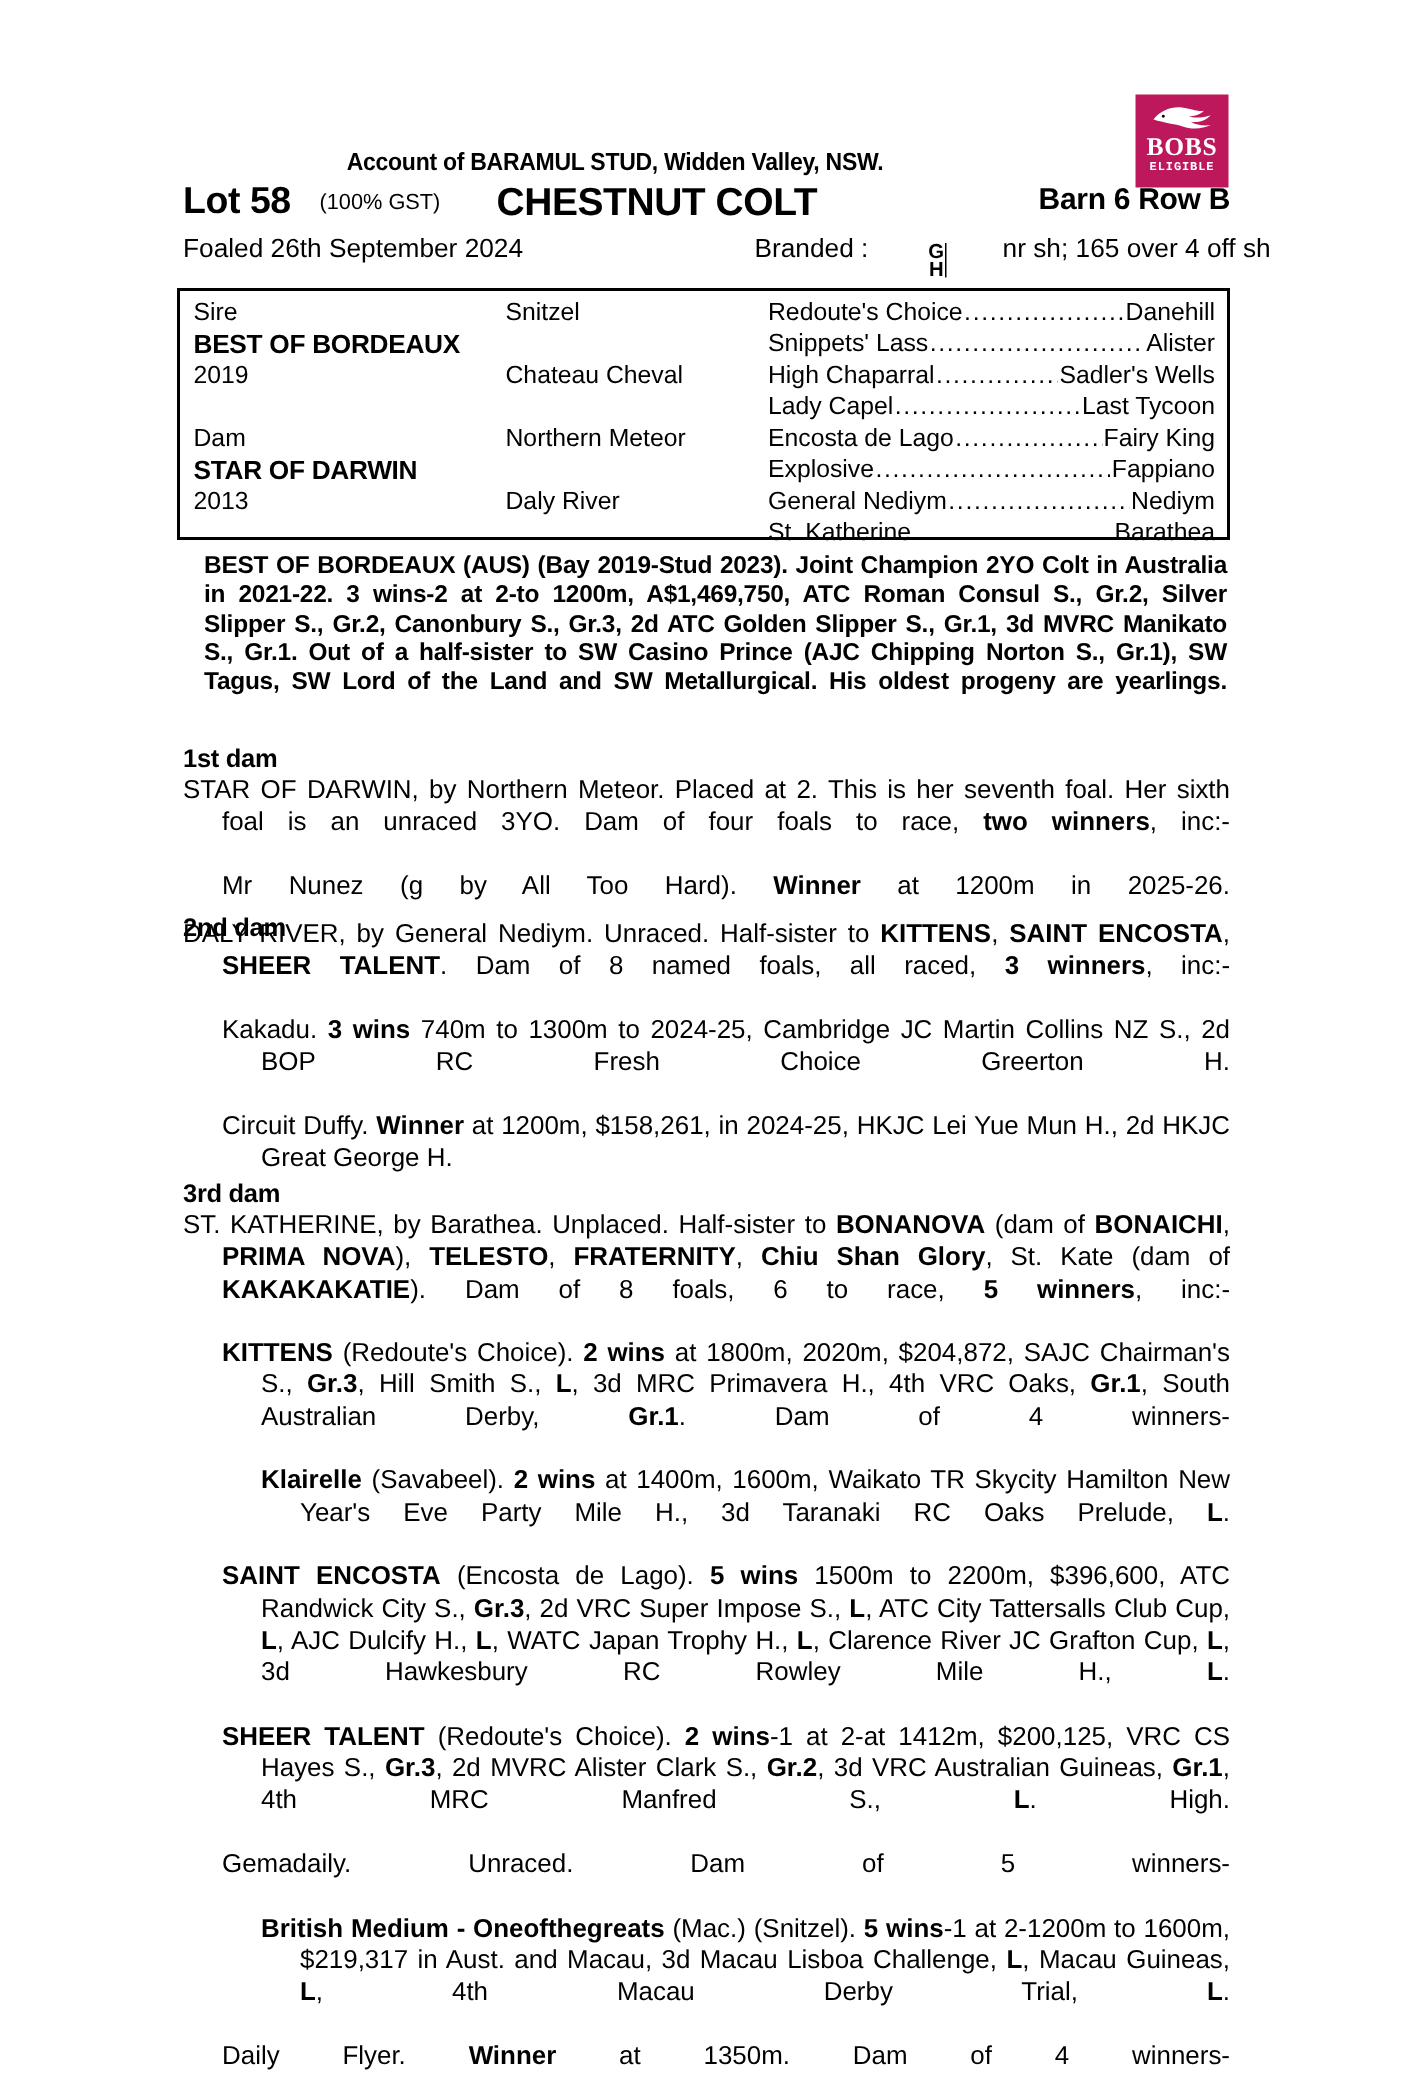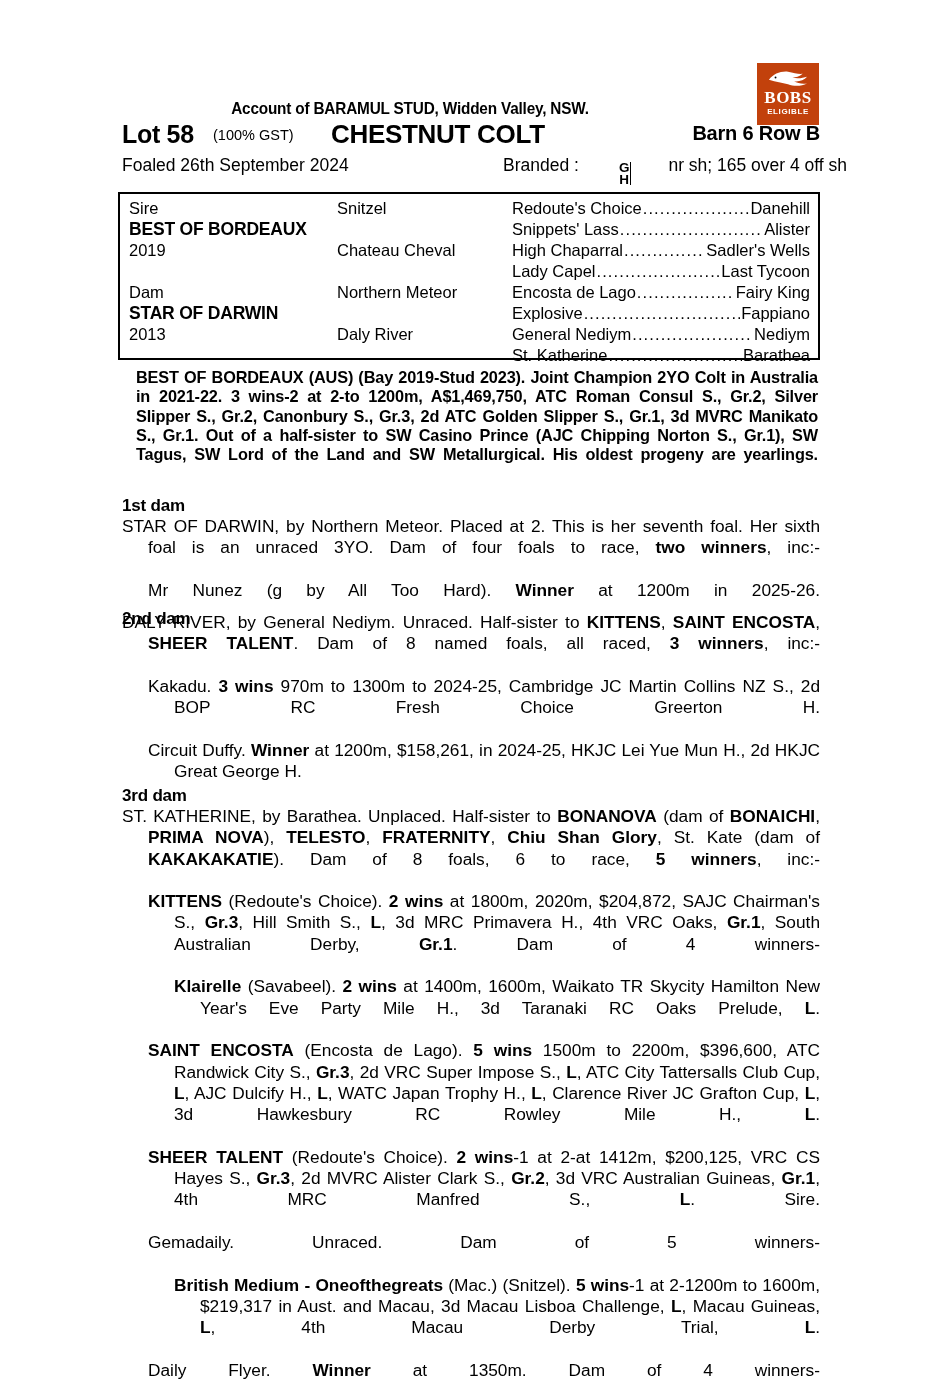--- a/index.html
+++ b/index.html
@@ -23,21 +23,21 @@
     overflow: hidden;
   }
 
   
   .bobs-logo {
     position: absolute;
     left: 757px;
     top: 63px;
     width: 62px;
     height: 62px;
-    background: #c2410c;
+    background: #be185d;
     display: flex;
     flex-direction: column;
     align-items: center;
     justify-content: flex-start;
     overflow: hidden;
   }
   .bobs-horse {
     margin-top: 6px;
     width: 44px;
     height: 20px;
@@ -45,21 +45,21 @@
   .bobs-word {
     color: #ffffff;
     font-family: "Liberation Serif", serif;
     font-weight: bold;
     font-size: 17px;
     line-height: 18px;
     letter-spacing: 0.5px;
   }
   .bobs-sub {
     color: #ffffff;
-    font-family: Liberation Sans, sans-serif;
+    font-family: Liberation Mono, monospace;
     font-weight: bold;
     font-size: 8px;
     line-height: 9px;
     letter-spacing: 0.6px;
   }
 
   
   .account-line {
     position: absolute;
     left: 0;
@@ -370,29 +370,29 @@
 
   <div class="dam-head" id="d1h" style="top:496px;">1st dam</div>
   <div class="blk" id="d1" style="top:516px;">
       <div class="ln i1"><span>STAR OF DARWIN, by Northern Meteor. Placed at 2. This is her seventh foal. Her sixth foal is an unraced 3YO. Dam of four foals to race, </span><b>two winners</b><span>, inc:-</span></div>
       <div class="ln i2"><span>Mr Nunez (g by All Too Hard). </span><b>Winner</b><span> at 1200m in 2025-26.</span></div>
     </div>
 
   <div class="dam-head" id="d2h" style="top:609px;">2nd dam</div>
   <div class="blk" id="d2" style="top:612px;">
       <div class="ln i1"><span>DALY RIVER, by General Nediym. Unraced. Half-sister to </span><b>KITTENS</b><span>, </span><b>SAINT ENCOSTA</b><span>, </span><b>SHEER TALENT</b><span>. Dam of 8 named foals, all raced, </span><b>3 winners</b><span>, inc:-</span></div>
-      <div class="ln i2"><span>Kakadu. </span><b>3 wins</b><span> 970m to 1300m to 2024-25, Cambridge JC Martin Collins NZ S., 2d BOP RC Fresh Choice Greerton H.</span></div>
+      <div class="ln i2"><span>Kakadu. </span><b>3 wins</b><span> 740m to 1300m to 2024-25, Cambridge JC Martin Collins NZ S., 2d BOP RC Fresh Choice Greerton H.</span></div>
       <div class="ln i2 last"><span>Circuit Duffy. </span><b>Winner</b><span> at 1200m, $158,261, in 2024-25, HKJC Lei Yue Mun H., 2d HKJC Great George H.</span></div>
     </div>
 
   <div class="dam-head" id="d3h" style="top:786px;">3rd dam</div>
   <div class="blk" id="d3" style="top:806px;">
       <div class="ln i1"><span>ST. KATHERINE, by Barathea. Unplaced. Half-sister to </span><b>BONANOVA</b><span> (dam of </span><b>BONAICHI</b><span>, </span><b>PRIMA NOVA</b><span>), </span><b>TELESTO</b><span>, </span><b>FRATERNITY</b><span>, </span><b>Chiu Shan Glory</b><span>, St. Kate (dam of </span><b>KAKAKAKATIE</b><span>). Dam of 8 foals, 6 to race, </span><b>5 winners</b><span>, inc:-</span></div>
       <div class="ln i2"><b>KITTENS</b><span> (Redoute's Choice). </span><b>2 wins</b><span> at 1800m, 2020m, $204,872, SAJC Chairman's S., </span><b>Gr.3</b><span>, Hill Smith S., </span><b>L</b><span>, 3d MRC Primavera H., 4th VRC Oaks, </span><b>Gr.1</b><span>, South Australian Derby, </span><b>Gr.1</b><span>. Dam of 4 winners-</span></div>
       <div class="ln i3"><b>Klairelle</b><span> (Savabeel). </span><b>2 wins</b><span> at 1400m, 1600m, Waikato TR Skycity Hamilton New Year's Eve Party Mile H., 3d Taranaki RC Oaks Prelude, </span><b>L</b><span>.</span></div>
       <div class="ln i2"><b>SAINT ENCOSTA</b><span> (Encosta de Lago). </span><b>5 wins</b><span> 1500m to 2200m, $396,600, ATC Randwick City S., </span><b>Gr.3</b><span>, 2d VRC Super Impose S., </span><b>L</b><span>, ATC City Tattersalls Club Cup, </span><b>L</b><span>, AJC Dulcify H., </span><b>L</b><span>, WATC Japan Trophy H., </span><b>L</b><span>, Clarence River JC Grafton Cup, </span><b>L</b><span>, 3d Hawkesbury RC Rowley Mile H., </span><b>L</b><span>.</span></div>
-      <div class="ln i2"><b>SHEER TALENT</b><span> (Redoute's Choice). </span><b>2 wins</b><span>-1 at 2-at 1412m, $200,125, VRC CS Hayes S., </span><b>Gr.3</b><span>, 2d MVRC Alister Clark S., </span><b>Gr.2</b><span>, 3d VRC Australian Guineas, </span><b>Gr.1</b><span>, 4th MRC Manfred S., </span><b>L</b><span>. Sire.</span></div>
+      <div class="ln i2"><b>SHEER TALENT</b><span> (Redoute's Choice). </span><b>2 wins</b><span>-1 at 2-at 1412m, $200,125, VRC CS Hayes S., </span><b>Gr.3</b><span>, 2d MVRC Alister Clark S., </span><b>Gr.2</b><span>, 3d VRC Australian Guineas, </span><b>Gr.1</b><span>, 4th MRC Manfred S., </span><b>L</b><span>. High.</span></div>
       <div class="ln i2"><span>Gemadaily. Unraced. Dam of 5 winners-</span></div>
       <div class="ln i3"><b>British Medium - Oneofthegreats</b><span> (Mac.) (Snitzel). </span><b>5 wins</b><span>-1 at 2-1200m to 1600m, $219,317 in Aust. and Macau, 3d Macau Lisboa Challenge, </span><b>L</b><span>, Macau Guineas, </span><b>L</b><span>, 4th Macau Derby Trial, </span><b>L</b><span>.</span></div>
       <div class="ln i2"><span>Daily Flyer. </span><b>Winner</b><span> at 1350m. Dam of 4 winners-</span></div>
     </div>
 
 </div>
 
 </body></html>

